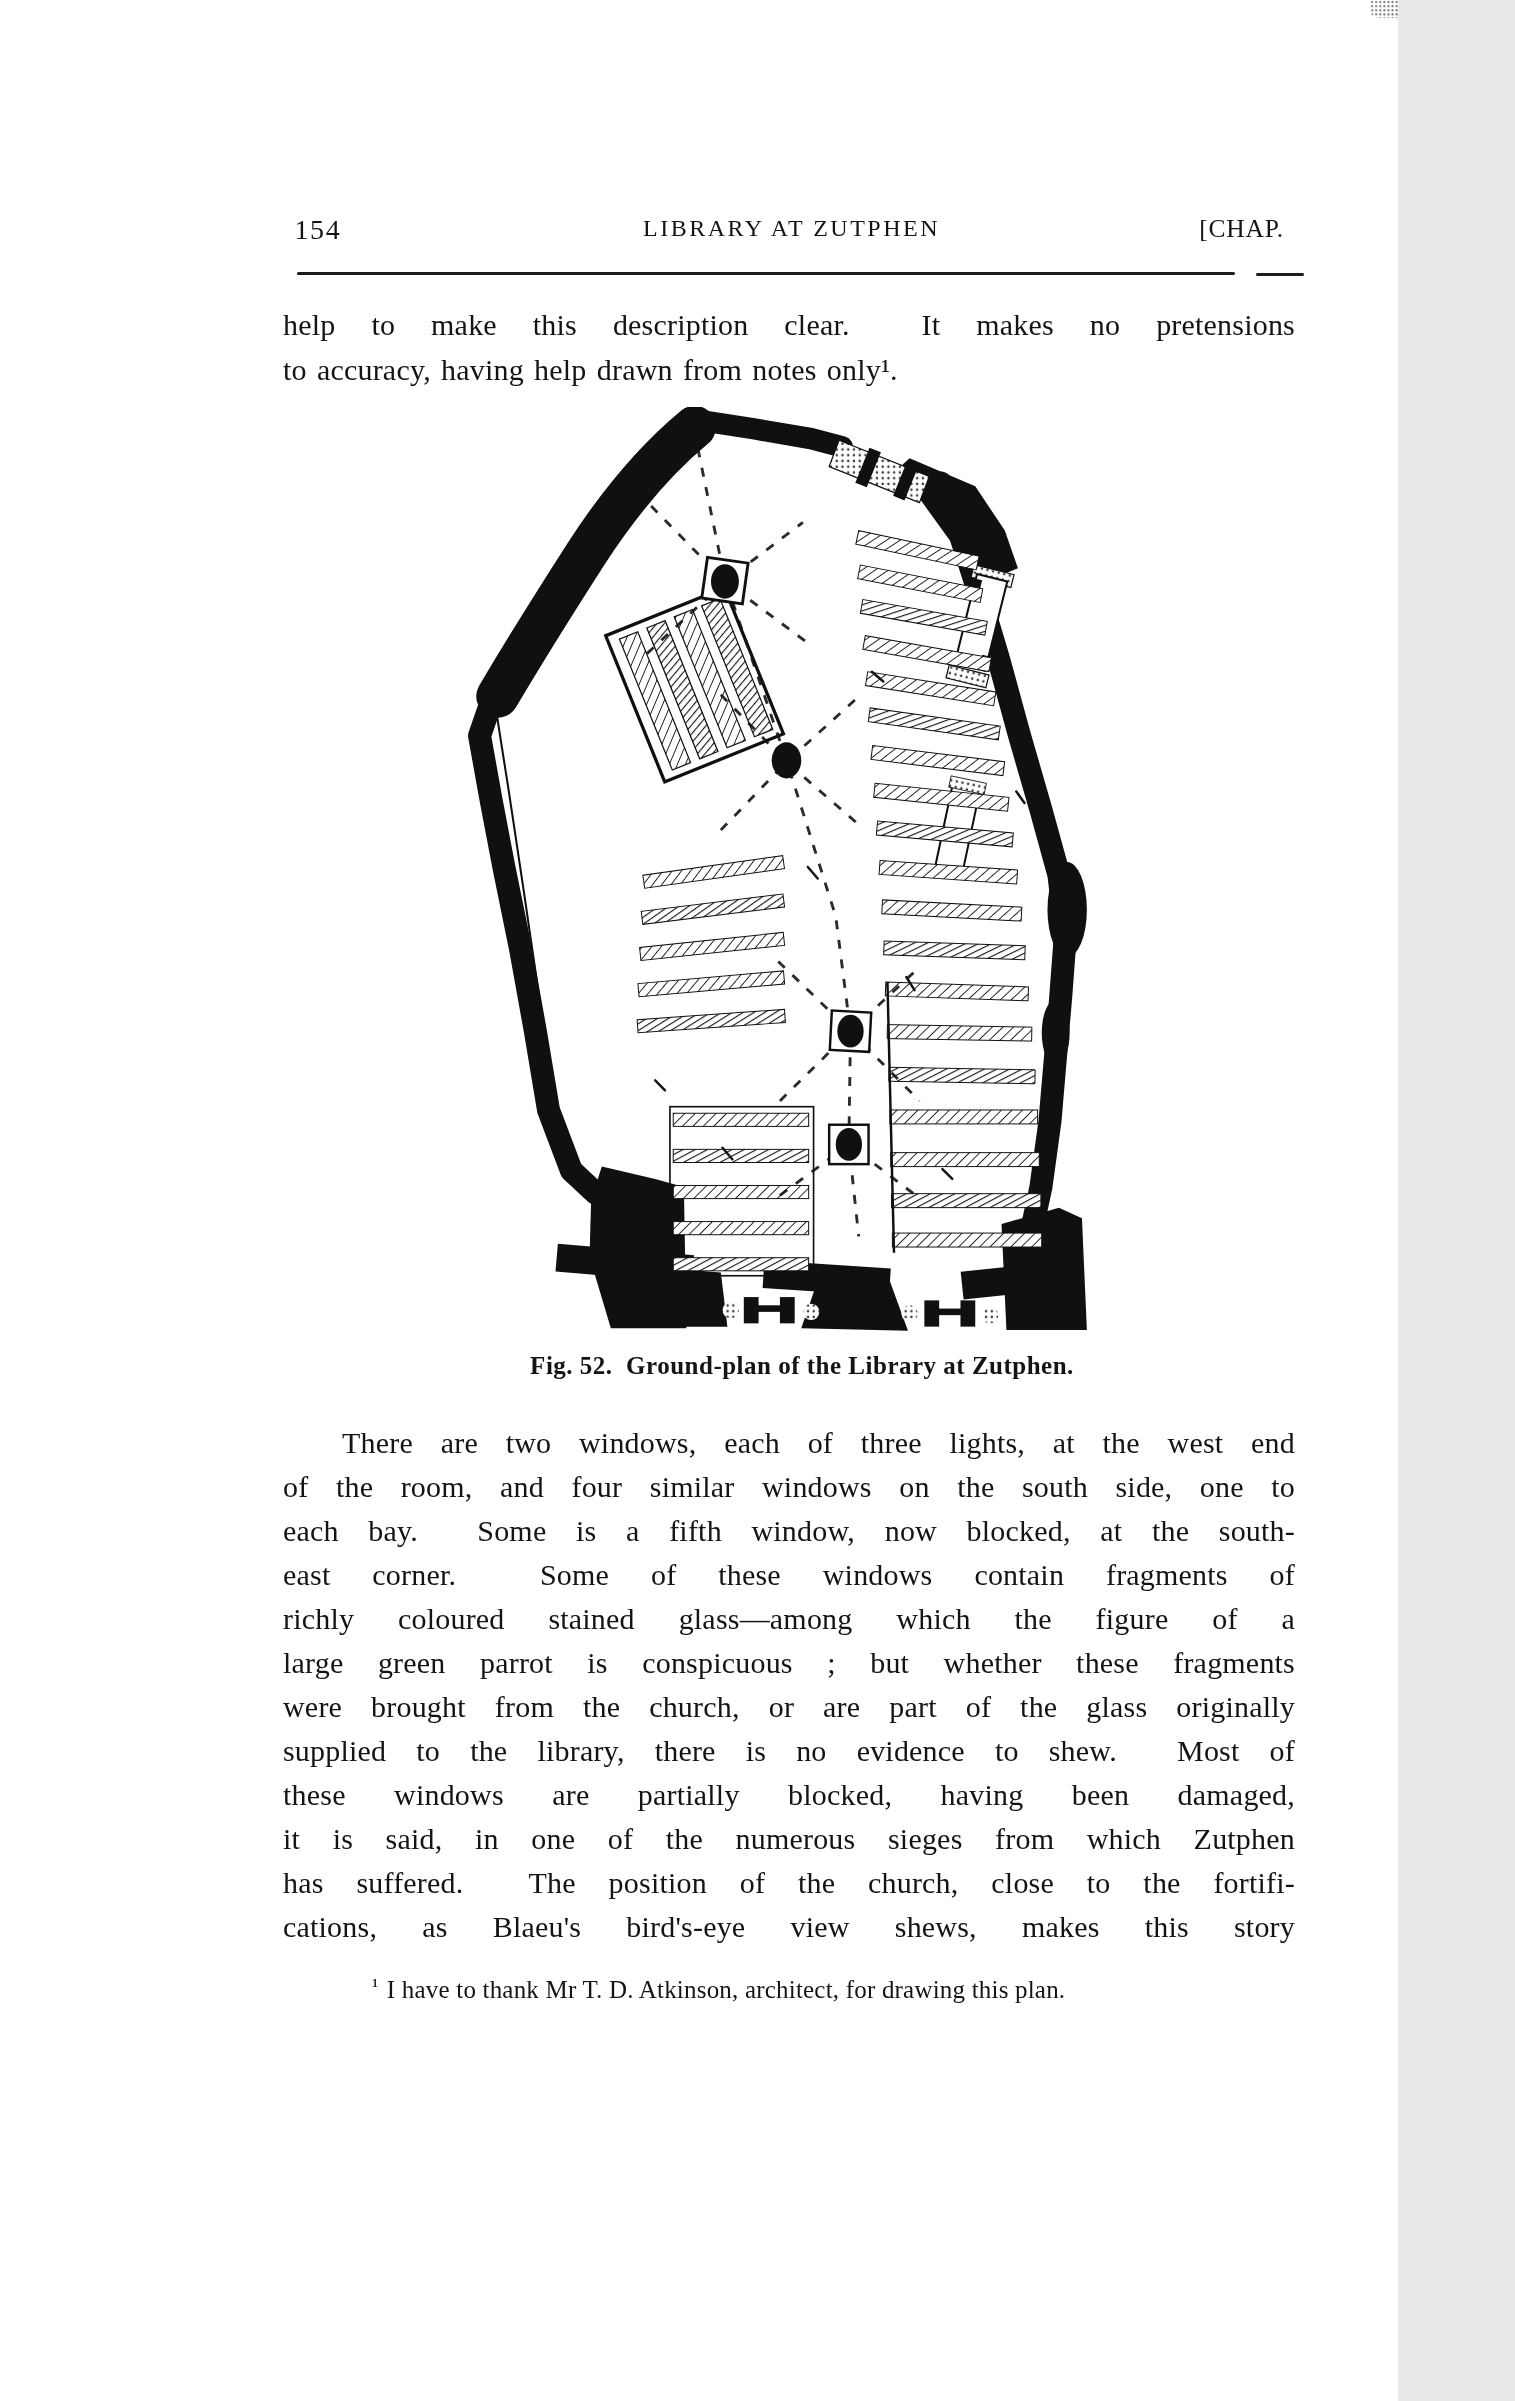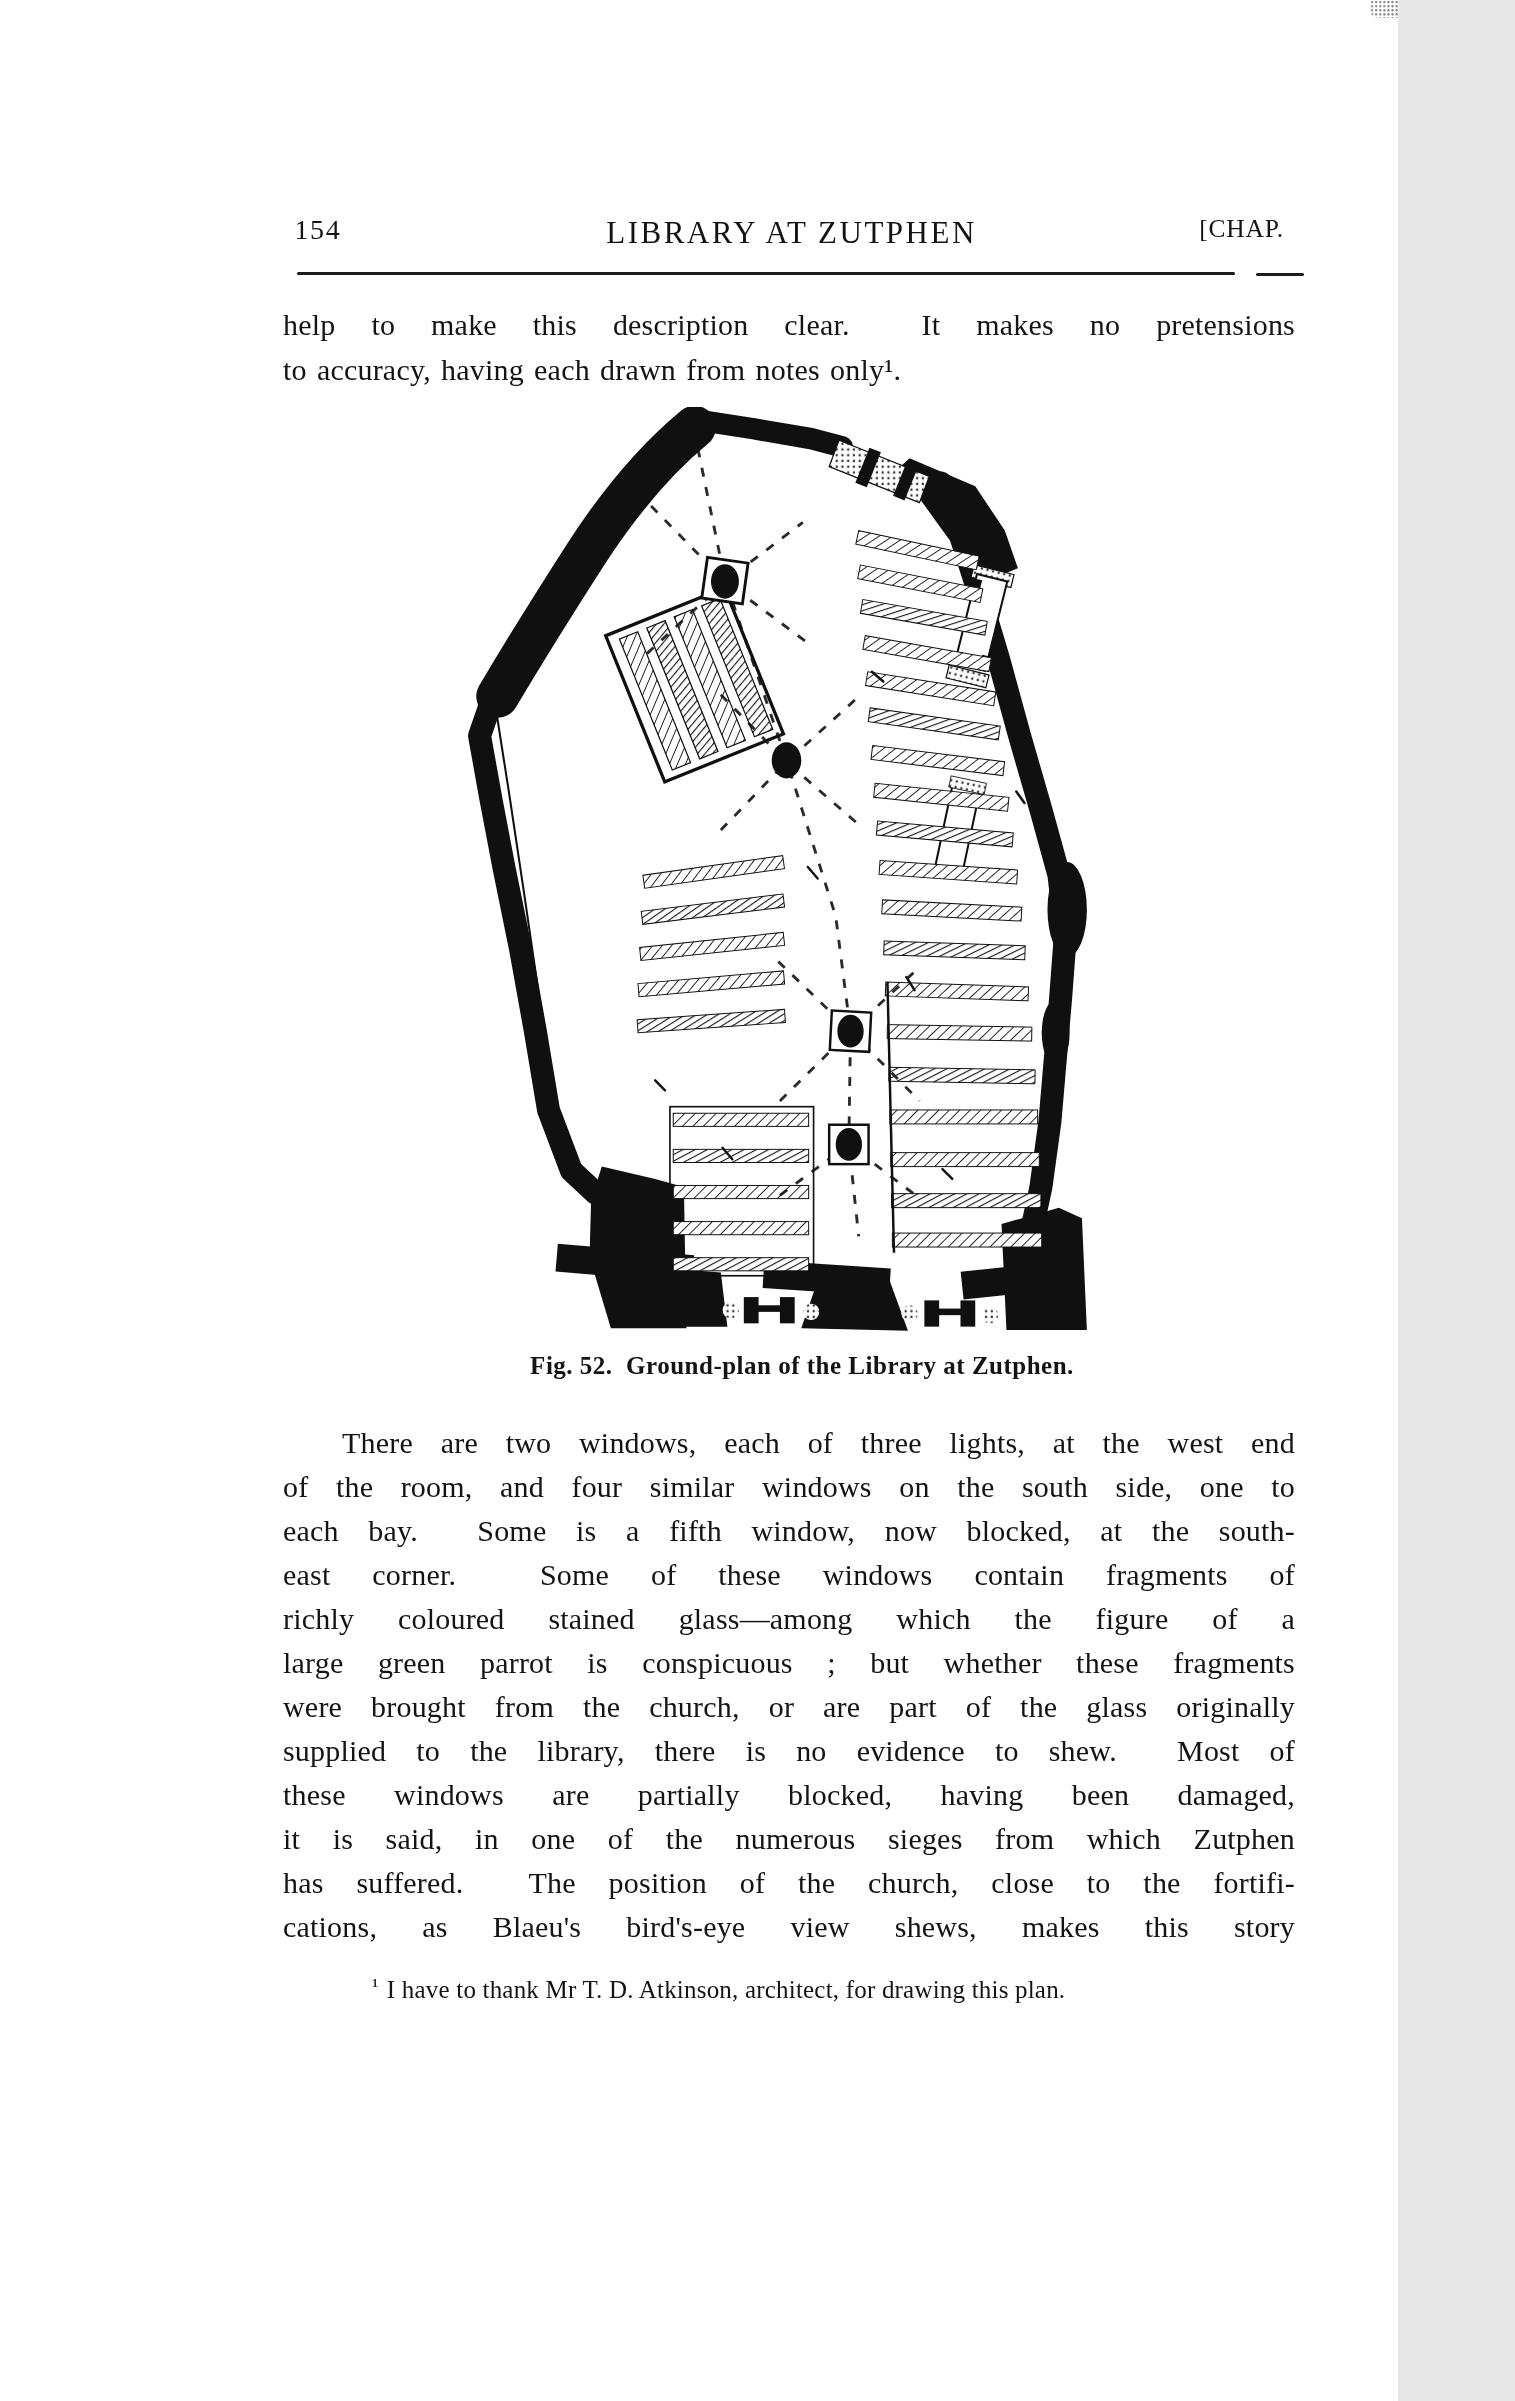--- a/index.html
+++ b/index.html
@@ -7,21 +7,21 @@
     position:relative;
     width:1398px;height:2401px;
     background:#ffffff;
     font-family:"Liberation Serif","DejaVu Serif",serif;
     color:#141414;
     overflow:hidden;
   }
   
   .hdr{position:absolute;top:212px;left:283px;width:1017px;height:33px;}
   .pagenum{position:absolute;left:11.5px;top:1.6px;font-size:28px;letter-spacing:1.6px;}
-  .runtitle{position:absolute;left:0;right:0;text-align:center;top:2.5px;font-size:31px;letter-spacing:2.5px;}
+  .runtitle{position:absolute;left:0;right:0;text-align:center;top:2.5px;font-size:24px;letter-spacing:2.5px;}
   .chapmark{position:absolute;right:16px;top:1.6px;font-size:25.5px;letter-spacing:0.8px;}
   .rule{position:absolute;height:2.5px;background:#1c1c1c;border-radius:1.6px;}
   .rule-main{top:272px;left:297px;width:938px;}
   .rule-end{top:273px;left:1256px;width:48px;}
   
   .para{position:absolute;left:283px;width:1012px;font-size:30px;}
   .p1{top:302px;line-height:45px;}
   .p2{top:1421px;line-height:44px;}
   .jline{text-align:justify;text-align-last:justify;white-space:pre-wrap;word-spacing:2.5px;letter-spacing:0.2px;}
   .plainline{text-align:left;white-space:pre-wrap;word-spacing:2.5px;letter-spacing:0.2px;}
@@ -59,21 +59,21 @@
   <div class="hdr">
     <div class="pagenum">154</div>
     <div class="runtitle">LIBRARY AT ZUTPHEN</div>
     <div class="chapmark">[CHAP.</div>
   </div>
   <div class="rule rule-main"></div>
   <div class="rule rule-end"></div>
 
   <div class="para p1">
     <div class="jline">help to make this description clear.  It makes no pretensions</div>
-    <div class="plainline">to accuracy, having each drawn from notes only¹.</div>
+    <div class="plainline">to accuracy, having help drawn from notes only¹.</div>
   </div>
 
   <div class="figwrap">
     <svg viewBox="0 0 792 1126" width="650" height="925">
       <defs>
         <pattern id="hA" patternUnits="userSpaceOnUse" width="9" height="9" patternTransform="rotate(45)">
           <rect width="9" height="9" fill="#ffffff"></rect>
           <line x1="0" y1="0" x2="0" y2="9" stroke="#151515" stroke-width="2.2"></line>
         </pattern>
         <pattern id="hB" patternUnits="userSpaceOnUse" width="7" height="7" patternTransform="rotate(62)">

